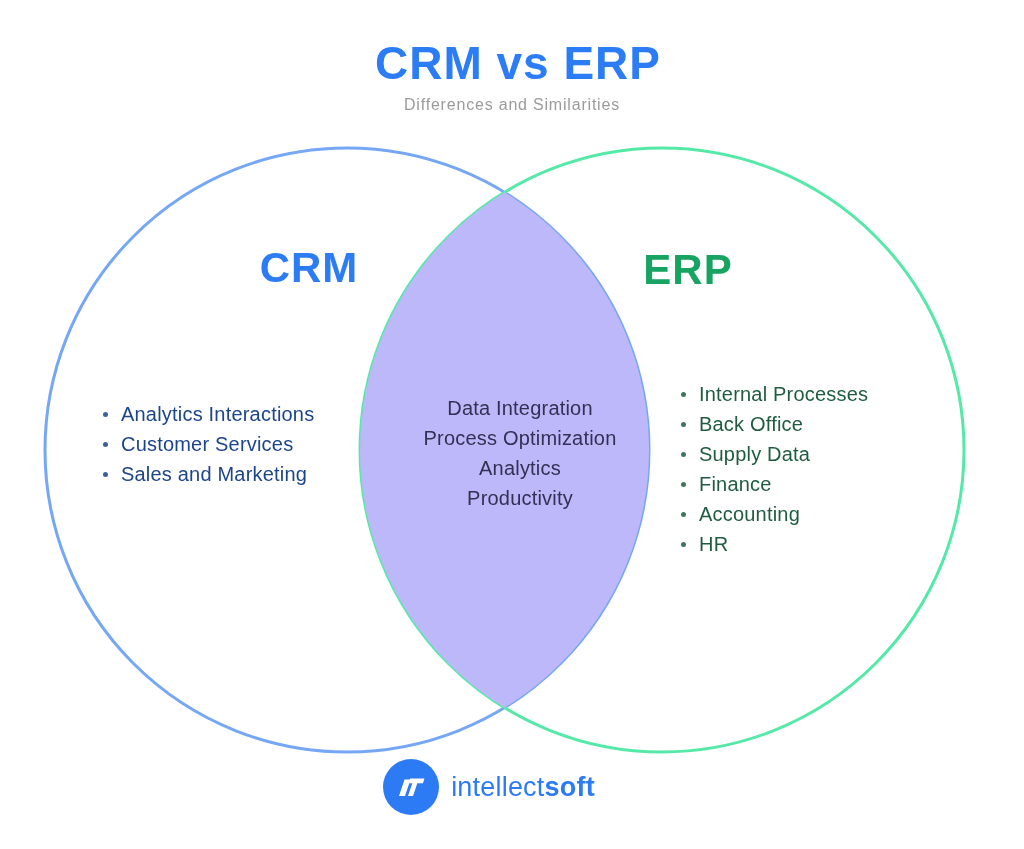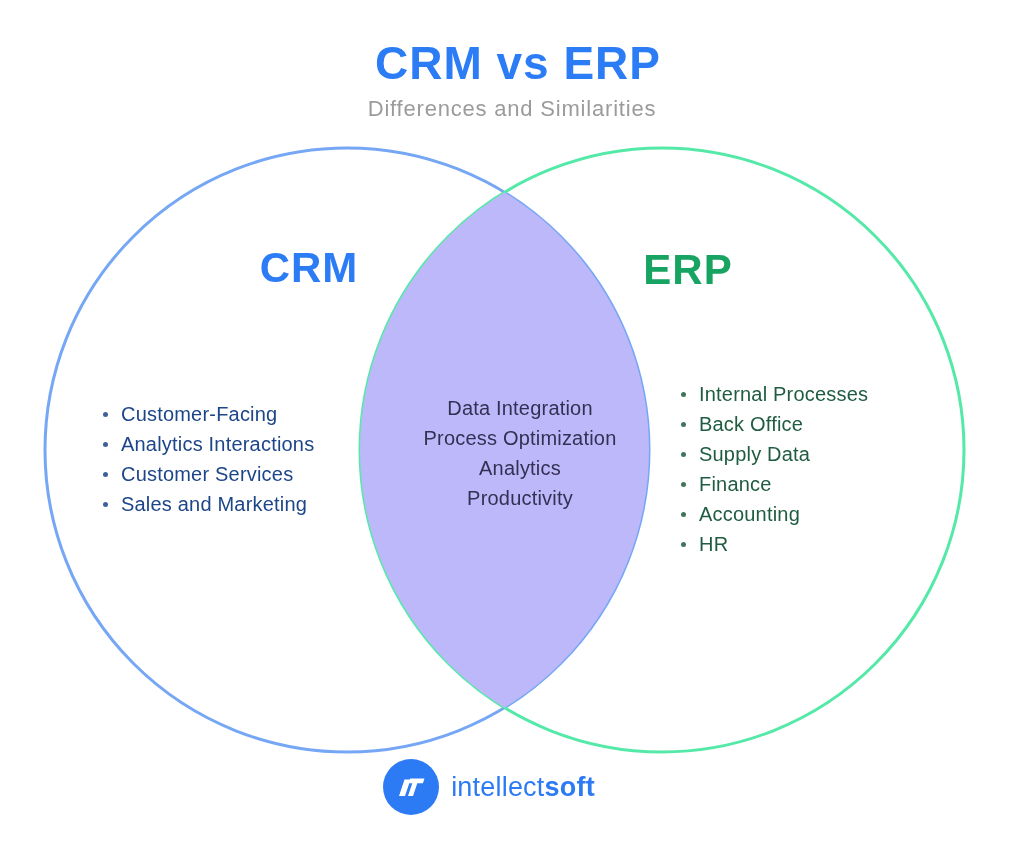--- a/index.html
+++ b/index.html
@@ -18,21 +18,21 @@
   .title {
     position: absolute; left: 0; top: 36px; width: 1024px;
     text-align: center;
     font-size: 46px; font-weight: 800; letter-spacing: 1px;
     color: var(--title_blue, #2b7cf5);
     margin-left: 6px;
   }
   .subtitle {
     position: absolute; left: 0; top: 96px; width: 1024px;
     text-align: center;
-    font-size: 22px; font-weight: 400; letter-spacing: 0.8px;
+    font-size: 16px; font-weight: 400; letter-spacing: 0.8px;
     color: var(--subtitle_gray, #9b9b9b);
   }
 
   
   svg.venn { position: absolute; left: 0; top: 0; }
   .circle-crm   { fill: none; stroke: var(--left_circle_stroke, #76a7f5); stroke-width: 3; }
   .circle-erp   { fill: none; stroke: var(--right_circle_stroke, #55e9a8); stroke-width: 3; }
   .lens         { fill: var(--intersection_fill, #bdb8fa); }
 
   
@@ -98,24 +98,20 @@
 
   <h1 class="title">CRM vs ERP</h1>
   <div class="subtitle">Differences and Similarities</div>
 
   <div class="set-label crm">CRM</div>
   <div class="set-label erp">ERP</div>
 
   <ul class="list left">
       <li>
       <span class="dot"></span>
-      <span>Customer-Facing</span>
-    </li>
-      <li>
-      <span class="dot"></span>
       <span>Analytics Interactions</span>
     </li>
       <li>
       <span class="dot"></span>
       <span>Customer Services</span>
     </li>
       <li>
       <span class="dot"></span>
       <span>Sales and Marketing</span>
     </li>

